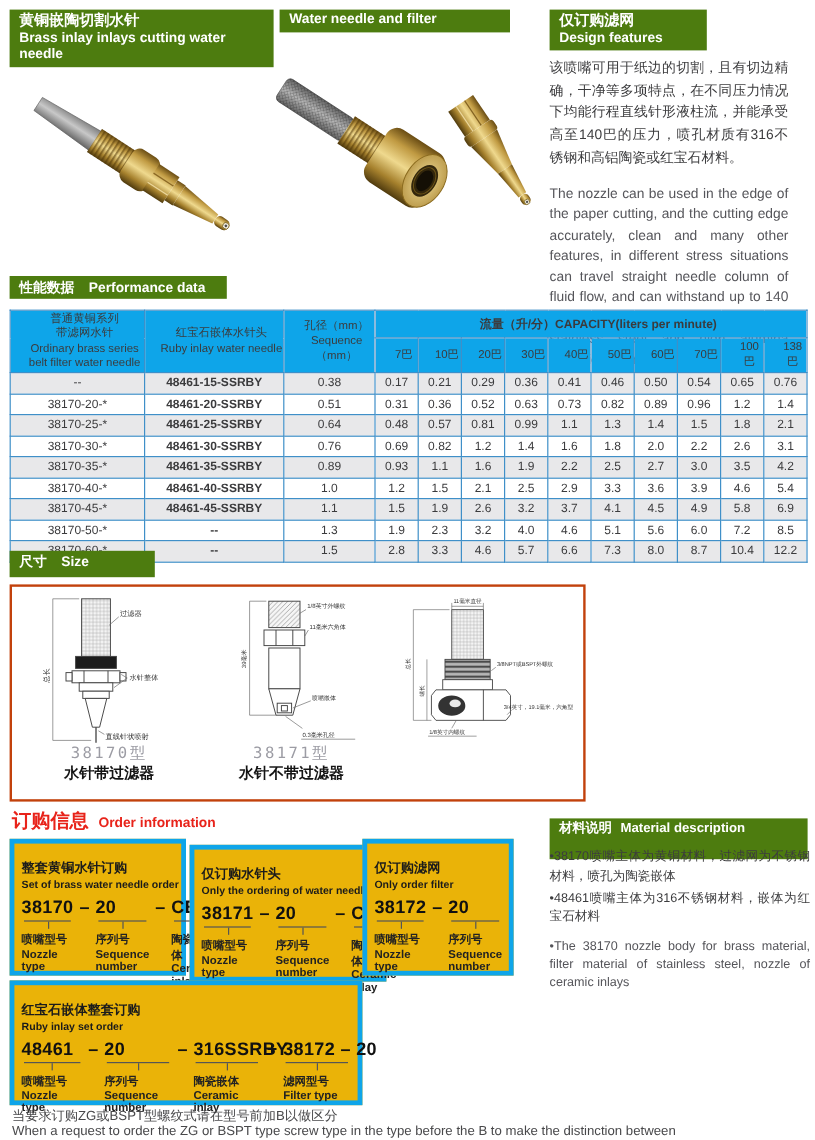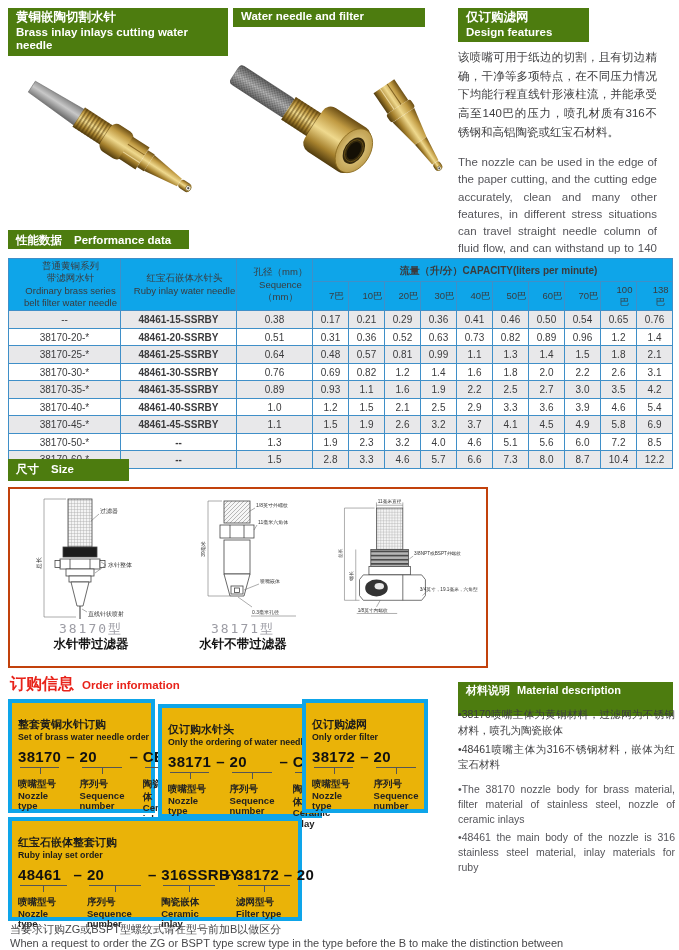--- a/index.html
+++ b/index.html
@@ -593,17 +593,16 @@
   </div>
 
 <div class="hdr hline" style="left:458px;top:682px;width:215px;height:34px;padding-top:2px;gap:7px;">
   <span class="cn" style="font-size:11px;">材料说明</span>
   <span class="en" style="font-size:11px;">Material description</span>
 </div>
 <div class="mat-list" id="material-list">
     <div class="mat-item cn">•38170喷嘴主体为黄铜材料，过滤网为不锈钢材料，喷孔为陶瓷嵌体</div>
     <div class="mat-item cn">•48461喷嘴主体为316不锈钢材料，嵌体为红宝石材料</div>
     <div class="mat-item en first">•The 38170 nozzle body for brass material, filter material of stainless steel, nozzle of ceramic inlays</div>
-    <div class="mat-item en">•48461 the main body of the nozzle is 316 stainless steel material, inlay materials for ruby</div>
   </div>
 
 <div class="note" style="top:922px;">当要求订购ZG或BSPT型螺纹式请在型号前加B以做区分</div>
 <div class="note" style="top:937px;">When a request to order the ZG or BSPT type screw type in the type before the B to make the distinction between</div>
 
 </body></html>

